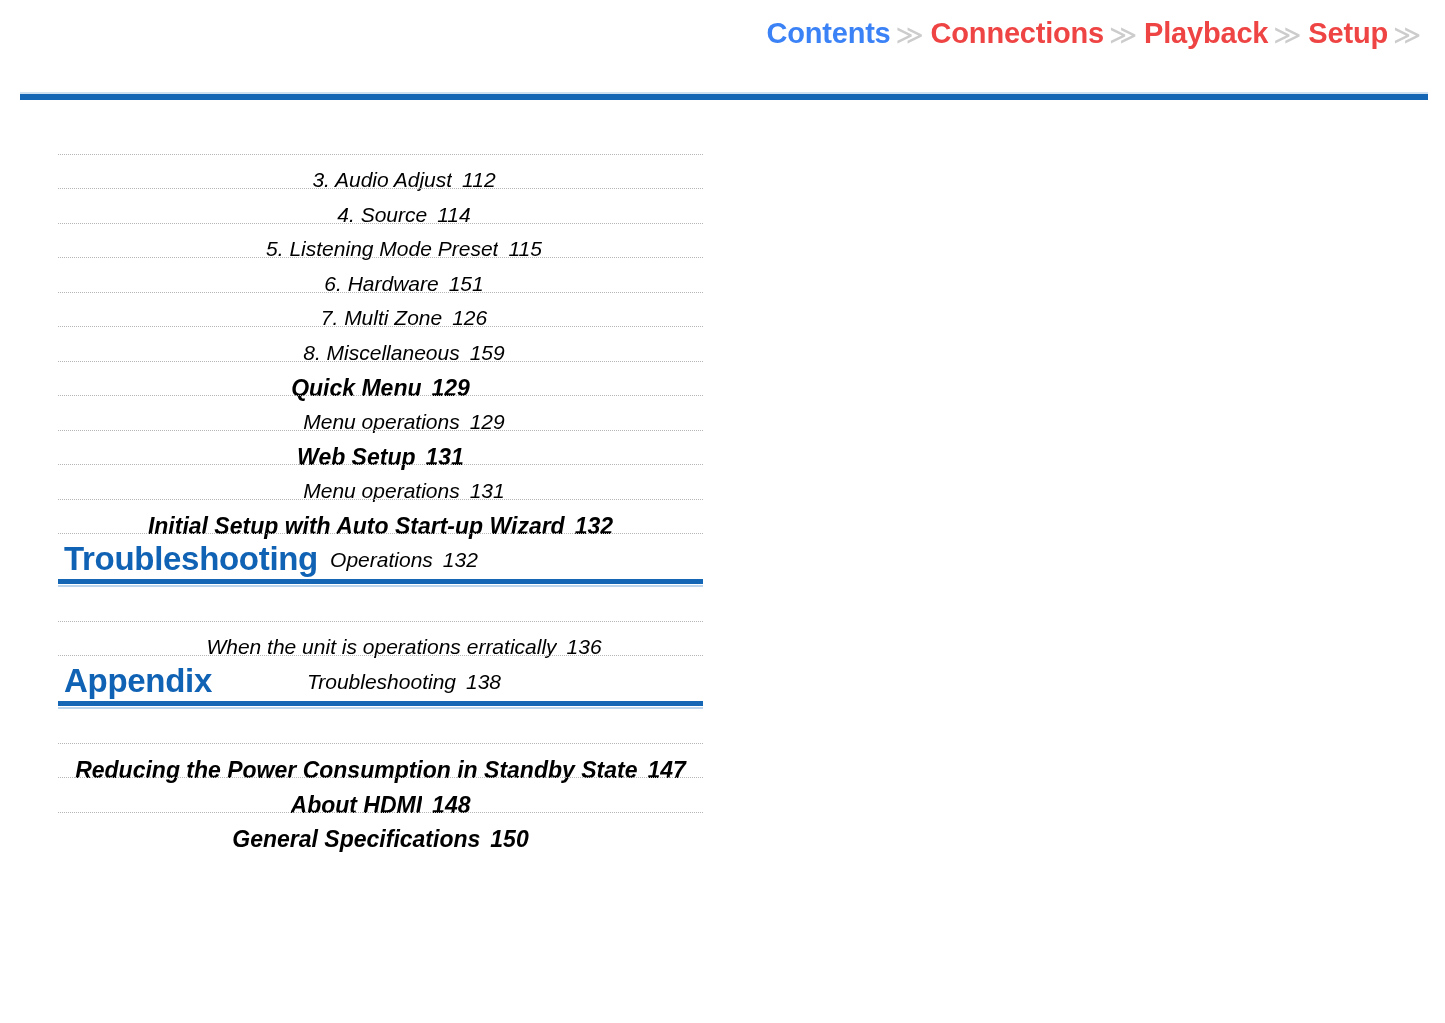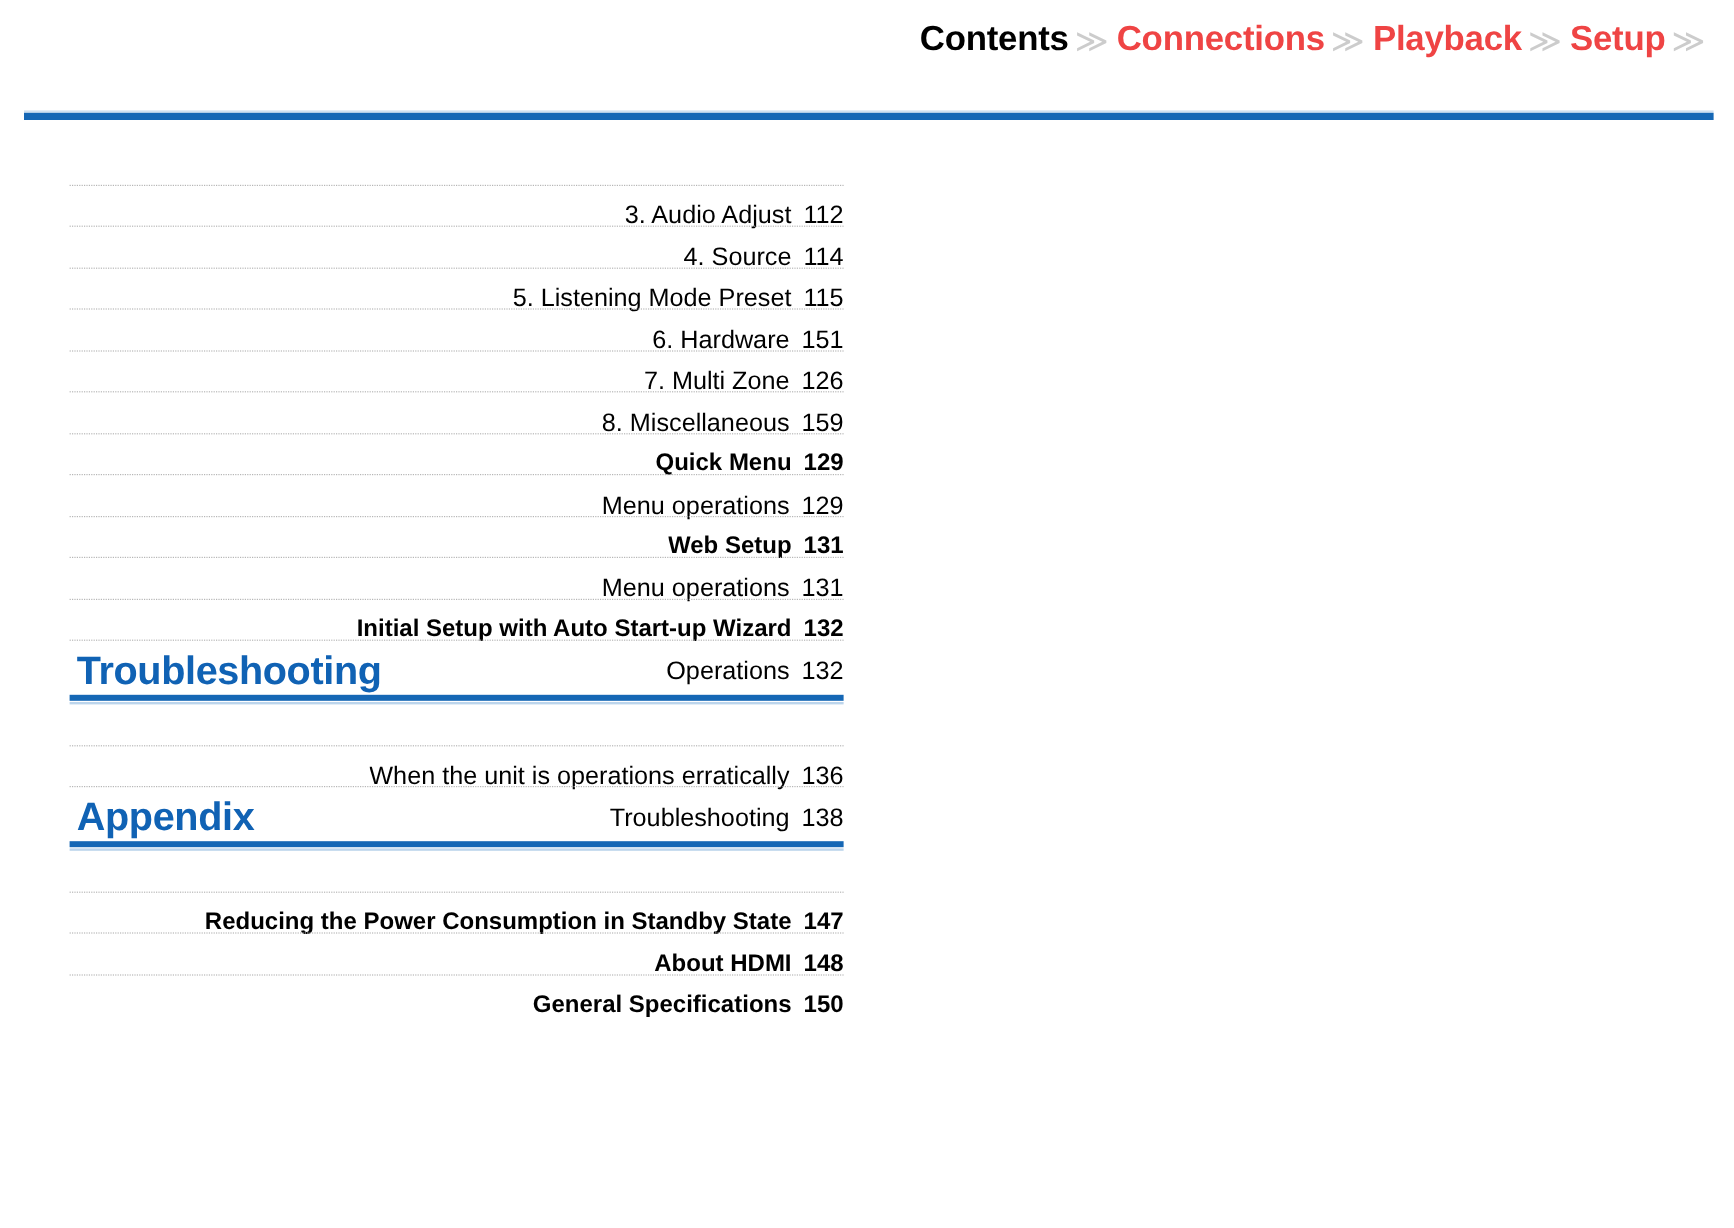--- a/index.html
+++ b/index.html
@@ -31,21 +31,21 @@
   }
   .nav-item {
     display: flex;
     align-items: baseline;
     font-size: 29px;
     font-weight: bold;
     letter-spacing: -0.2px;
     white-space: nowrap;
   }
   .nav-item .nav-label { display: inline-block; }
-  .nav-item.active .nav-label { color: #000000; }
+  .nav-item.active .nav-label { color: #3b82f6; }
   .nav-item.inactive .nav-label { color: #ef4444; }
   .nav-chev {
     color: #cccccc;
     font-size: 27px;
     font-weight: normal;
     margin-left: 5px;
     margin-right: 7px;
     line-height: 1;
     position: relative;
     top: 1px;
@@ -73,24 +73,25 @@
     position: absolute;
     left: 58px;
     top: 120px;
     width: 645px;
   }
 
   .toc-row {
     position: relative;
     display: flex;
     align-items: baseline;
-    justify-content: flex-end;
+    justify-content: center;
     height: 34.5px;
     border-bottom: 1px dotted #b6b6b6;
     padding-bottom: 1px;
+    font-style: italic;
   }
   .toc-row .title {
     white-space: nowrap;
     overflow: hidden;
   }
   .toc-row .page {
     white-space: nowrap;
     text-align: right;
     padding-left: 10px;
     margin-top: 48px;
@@ -102,21 +103,21 @@
   }
   .toc-row.level2 .title,
   .toc-row.level2 .page {
     font-size: 21px;
     font-weight: normal;
   }
 
   
   .toc-row.level1 .title,
   .toc-row.level1 .page {
-    font-size: 20px;
+    font-size: 23px;
     font-weight: bold;
   }
 
   
   .section-head {
     margin-top: 6px;
   }
   .section-head .section-title {
     color: #1062b4;
     font-size: 33px;

